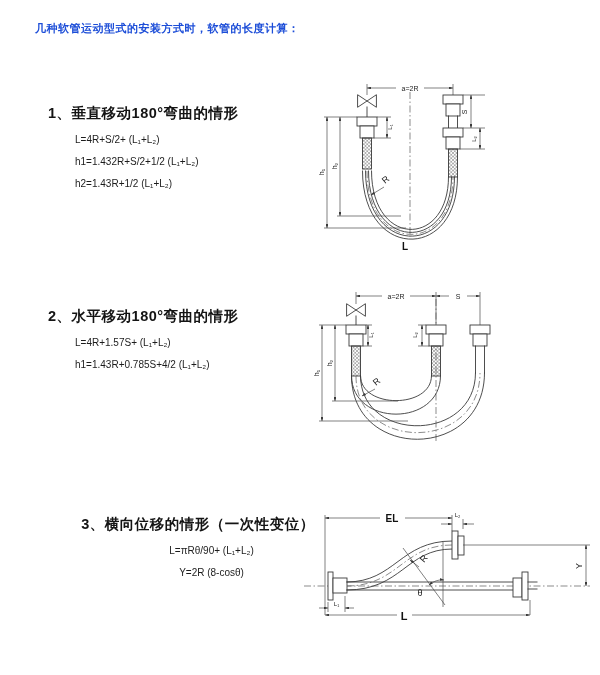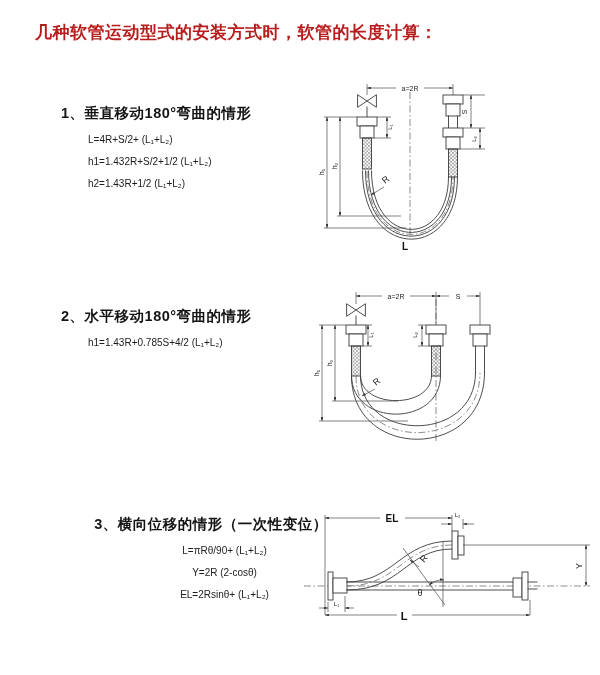--- a/index.html
+++ b/index.html
@@ -1,24 +1,24 @@
 <!DOCTYPE html>
 <html><head>
 <meta charset="utf-8">
 <style>
   html,body{margin:0;padding:0;}
   body{
     width:600px;height:675px;position:relative;background:#ffffff;overflow:hidden;
     font-family:"Liberation Sans","DejaVu Sans",sans-serif;color:#111;
   }
   .title{
-    position:absolute;left:35px;top:21px;font-size:17px;font-weight:bold;
-    letter-spacing:0.5px;white-space:nowrap;color:#b91c1c;
+    position:absolute;left:35px;top:21px;font-size:11px;font-weight:bold;
+    letter-spacing:0.5px;white-space:nowrap;color:#1d4ed8;
   }
-  .sec{position:absolute;width:300px;margin-left:13px;}
+  .sec{position:absolute;width:300px;}
   .sec .heading{font-size:14.5px;font-weight:bold;letter-spacing:0.5px;white-space:nowrap;color:#141414;}
   .sec .formula{margin:11px 0 0 27px;font-size:10px;font-weight:500;white-space:nowrap;color:#1c1c1c;}
   svg{position:absolute;overflow:visible;}
   .stk{stroke:#3a3a3a;stroke-width:0.9;fill:none;stroke-linecap:square;}
   .dim{stroke:#4a4a4a;stroke-width:0.7;fill:none;}
   .cl{stroke:#5a5a5a;stroke-width:0.7;fill:none;stroke-dasharray:7 2.5 1.5 2.5;}
   .fit{fill:#ffffff;stroke:#3a3a3a;stroke-width:0.9;}
   text.lbl{font-size:7px;fill:#222;}
   text.lbl-s{font-size:6px;fill:#222;}
   text.lbl-b{font-size:10px;fill:#111;font-weight:bold;}
@@ -31,28 +31,28 @@
 
 <div class="sec" style="left:48px;top:104px;">
   <div class="heading">1、垂直移动180°弯曲的情形</div>
   <div class="formula">L=4R+S/2+ (L₁+L₂)</div>
   <div class="formula">h1=1.432R+S/2+1/2 (L₁+L₂)</div>
   <div class="formula">h2=1.43R+1/2 (L₁+L₂)</div>
 </div>
 
 <div class="sec" style="left:48px;top:307px;">
   <div class="heading">2、水平移动180°弯曲的情形</div>
+  <div class="formula">L=4R+1.57S+ (L₁+L₂)</div>
   <div class="formula">h1=1.43R+0.785S+4/2 (L₁+L₂)</div>
 </div>
 
 <div class="sec" style="left:48px;top:515px;text-align:center;">
   <div class="heading">3、横向位移的情形（一次性变位）</div>
   <div class="formula">L=πRθ/90+ (L₁+L₂)</div>
-  <div class="formula">Y=2R (2-cosθ)</div>
-  <div class="formula">EL=2Rsinθ+ (L₁+L₂)</div>
+  <div class="formula">Y=2R (8-cosθ)</div>
 </div>
 
 <svg width="185" height="182" style="left:313px;top:76px;" viewBox="0 0 185 182">
   <defs>
     <marker id="a1" viewBox="0 0 6 4" markerWidth="6" markerHeight="4" refX="5.7" refY="2" orient="auto-start-reverse">
       <path d="M0,0 L6,2 L0,4 Z" fill="#3a3a3a"></path>
     </marker>
     <pattern id="hp1" width="3.5" height="3.5" patternUnits="userSpaceOnUse">
       <path d="M0,3.5 L3.5,0 M0,0 L3.5,3.5" stroke="#6a6a6a" stroke-width="0.5"></path>
     </pattern>

